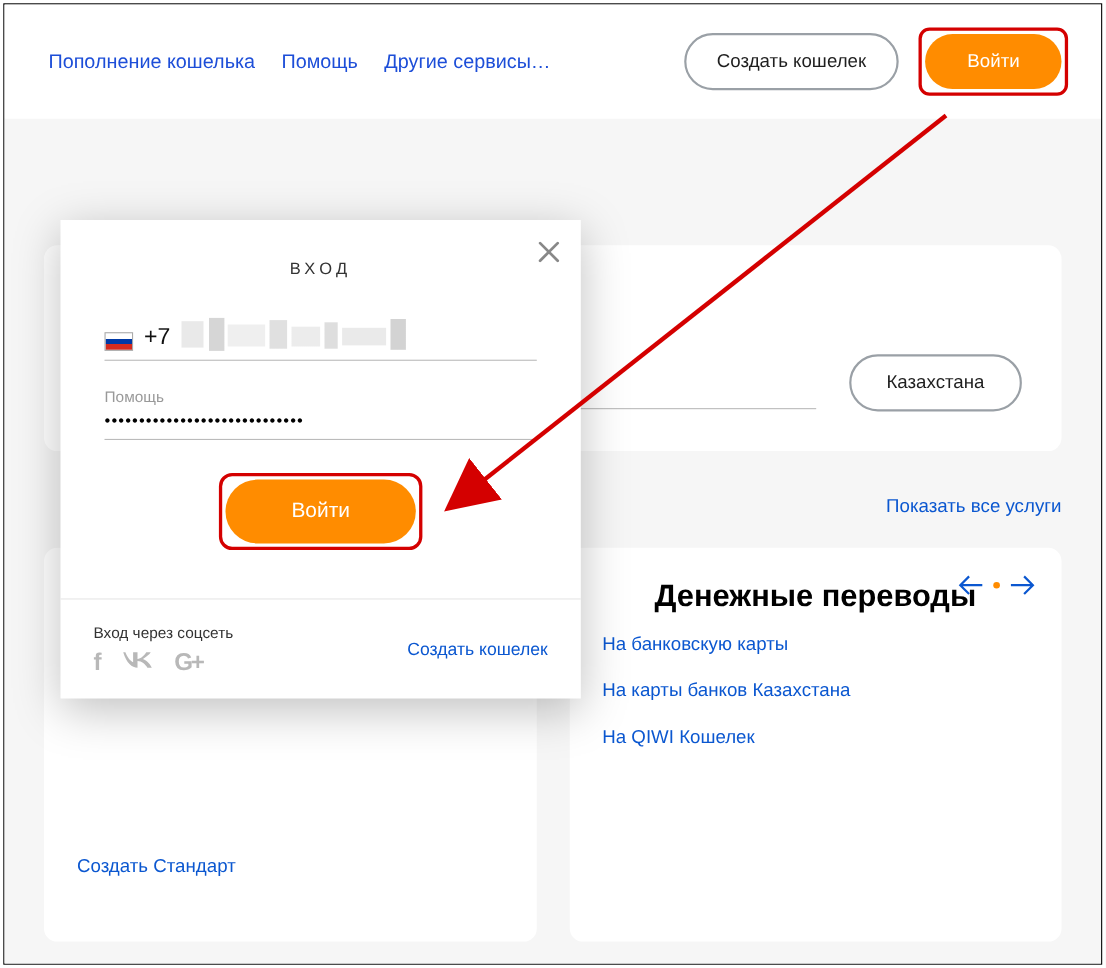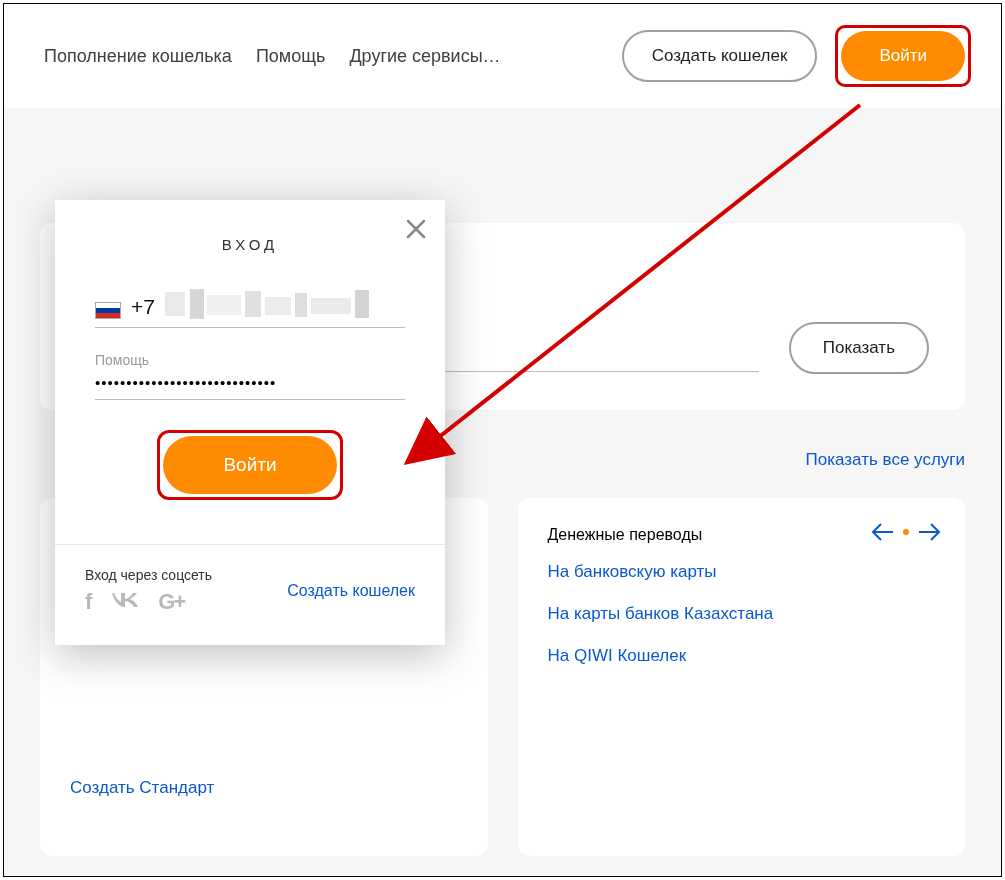--- a/index.html
+++ b/index.html
@@ -21,21 +21,21 @@
   
   .header {
     display: flex;
     align-items: center;
     padding: 26px 36px 26px 40px;
     background: #fff;
     gap: 24px;
   }
   .nav-link {
     font-size: 18px;
-    color: #404040;
+    color: #1d4ed8;
     cursor: pointer;
     white-space: nowrap;
   }
   .hspacer { flex: 1; }
   .pill-btn {
     border-radius: 999px;
     font-size: 17px;
     padding: 14px 28px;
     cursor: pointer;
     white-space: nowrap;
@@ -124,43 +124,44 @@
   }
   .col {
     flex: 1;
     background: #fff;
     border-radius: 12px;
     padding: 28px 30px 36px 30px;
     position: relative;
   }
   .col h3 {
     margin: 0 0 18px 0;
-    font-size: 16px;
-    font-weight: 400;
+    font-size: 28px;
+    font-weight: 700;
     color: #000;
+    text-align: center;
   }
   .svc-link {
     color: #0b57d0;
     font-size: 17px;
     margin: 10px 0 22px 0;
     cursor: pointer;
   }
   .arrows-icon {
     position: absolute;
     right: 24px;
     top: 22px;
     width: 70px;
     height: 24px;
   }
   
   .modal {
     position: absolute;
     left: 55px;
     top: 200px;
-    width: 390px;
+    width: 473px;
     background: #fff;
     box-shadow: 0 10px 40px rgba(0,0,0,0.25);
     z-index: 5;
   }
   .modal-close {
     position: absolute;
     right: 18px;
     top: 18px;
     cursor: pointer;
     color: #888;
@@ -245,21 +246,21 @@
     border-radius: 999px;
     font-size: 19px;
     padding: 18px 60px;
     cursor: pointer;
   }
   .modal-footer {
     border-top: 1px solid #e6e6e6;
     display: flex;
     justify-content: space-between;
     align-items: center;
-    padding: 22px 30px 30px 30px;
+    padding: 22px 30px 20px 30px;
   }
   .social-label { font-size: 14px; color: #333; margin-bottom: 6px; }
   .socials { display: flex; gap: 18px; color: #b8b8b8; font-size: 22px; font-weight: 700; align-items: center; }
   .foot-link { color: #0b57d0; font-size: 16px; cursor: pointer; }
   
   .arrow-overlay {
     position: absolute;
     left: 0; top: 0;
     width: 1005px;
     height: 880px;
@@ -281,21 +282,21 @@
     <div class="hl-login">
       <div class="pill-btn pill-orange">Войти</div>
     </div>
   </div>
 
   <div class="gray-area">
     <div class="card">
       <div class="card-title">ту</div>
       <div class="card-row">
         <input class="card-input" placeholder="ты" style="">
-        <div class="transfer-btn">Показать</div>
+        <div class="transfer-btn">Казахстана</div>
       </div>
     </div>
     <div class="show-all">Показать все услуги</div>
 
     <div class="cols">
       <div class="col" style="padding-top:270px;">
         <div class="svc-link">Создать Стандарт</div>
       </div>
       <div class="col">
         <span class="arrows-icon">

